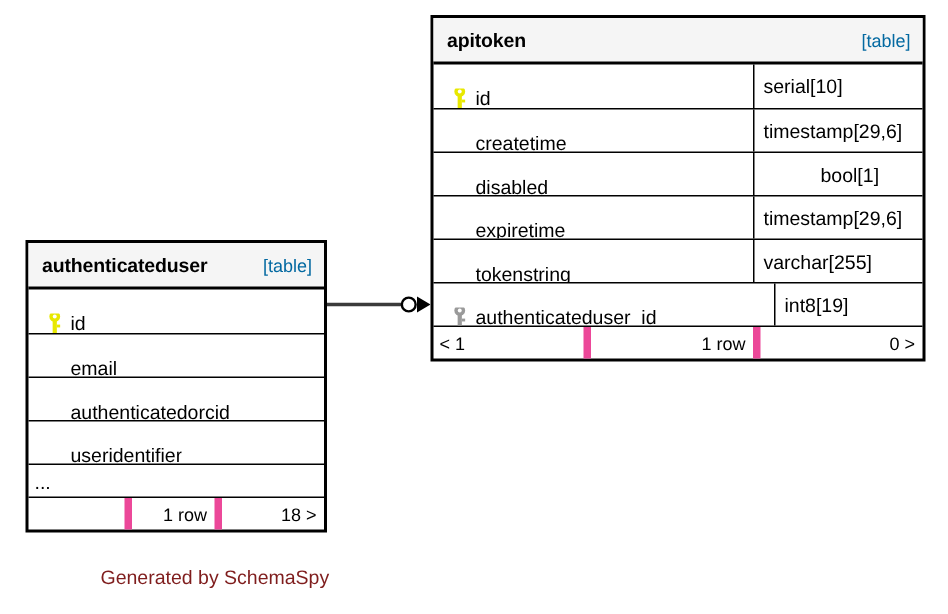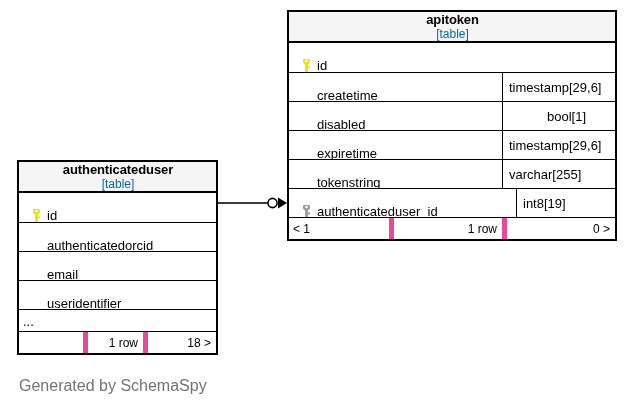--- a/index.html
+++ b/index.html
@@ -34,21 +34,20 @@
 
   
   .er-header {
     display: flex;
     align-items: center;
     justify-content: space-between;
     box-sizing: border-box;
     height: 29px;
     background: #f5f5f5;
     padding: 0 8px 0 9px;
-    flex-direction: column;
   }
   .er-header-name {
     font-size: 13px;
     font-weight: bold;
     letter-spacing: -0.1px;
     white-space: nowrap;
   }
   .er-header-tag {
     font-size: 12px;
     font-weight: normal;
@@ -142,23 +141,24 @@
   .connector {
     position: absolute;
     left: 0; top: 0;
     width: 632px; height: 409px;
     pointer-events: none;
   }
 
   
   .caption {
     position: absolute;
-    font-size: 16px;
-    color: #737373;
-    white-space: nowrap;
+    font-size: 13px;
+    color: #7f1d1d;
+    white-space: nowrap;
+    margin-left: 48px;
   }
 </style>
 </head>
 <body>
 
 <svg class="connector" viewBox="0 0 632 409" width="632" height="409">
 
   <line x1="218" y1="203" x2="268" y2="203" stroke="#3b3b3b" stroke-width="2.2"></line>
 
   <circle cx="272.5" cy="203" r="4.6" fill="#ffffff" stroke="#000000" stroke-width="1.6"></circle>
@@ -184,28 +184,28 @@
           <rect x="6.9" y="9.4" width="2.2" height="1.9" fill="#e8e800"></rect>
         </svg>
       </span>
       <span class="col-label">id</span>
     </div>
   </div>
 
   <div class="er-row">
     <div class="col-name">
       <span class="keyslot"></span>
+      <span class="col-label">email</span>
+    </div>
+  </div>
+
+  <div class="er-row">
+    <div class="col-name">
+      <span class="keyslot"></span>
       <span class="col-label">authenticatedorcid</span>
-    </div>
-  </div>
-
-  <div class="er-row">
-    <div class="col-name">
-      <span class="keyslot"></span>
-      <span class="col-label">email</span>
     </div>
   </div>
 
   <div class="er-row">
     <div class="col-name">
       <span class="keyslot"></span>
       <span class="col-label">useridentifier</span>
     </div>
   </div>
 
@@ -239,20 +239,23 @@
       <span class="keyslot">
         <svg class="key-icon" width="11" height="17" viewBox="0 0 11 17">
           <circle cx="5.5" cy="4" r="3.6" fill="#e8e800"></circle>
           <circle cx="5.5" cy="4" r="1.3" fill="#ffffff"></circle>
           <rect x="4.1" y="6.4" width="2.8" height="9.4" fill="#e8e800"></rect>
           <rect x="6.9" y="9.4" width="2.2" height="1.9" fill="#e8e800"></rect>
         </svg>
       </span>
       <span class="col-label">id</span>
     </div>
+    <div class="col-type" style="width:113px;">
+      <span class="type-label">serial[10]</span>
+    </div>
   </div>
 
   <div class="er-row">
     <div class="col-name">
       <span class="keyslot"></span>
       <span class="col-label">createtime</span>
     </div>
     <div class="col-type" style="width:113px;">
       <span class="type-label">timestamp[29,6]</span>
     </div>

